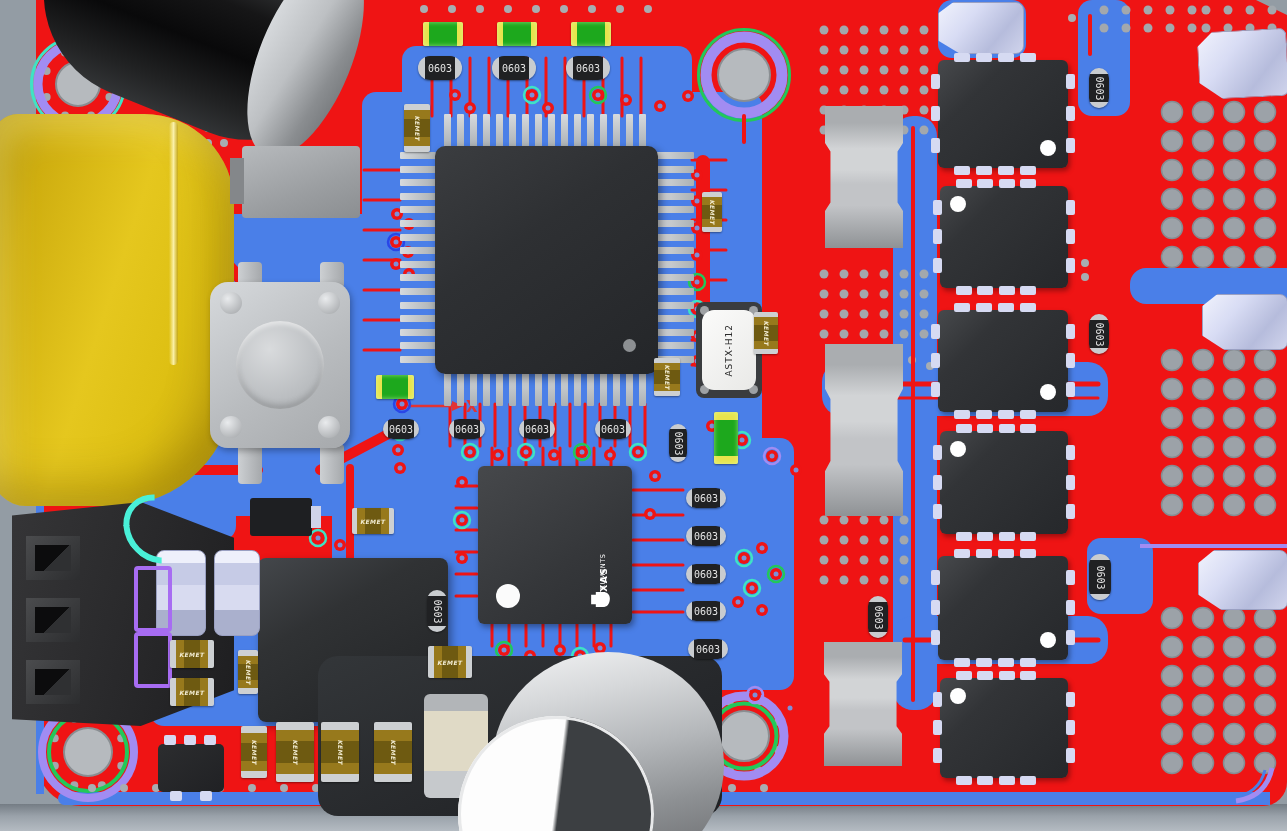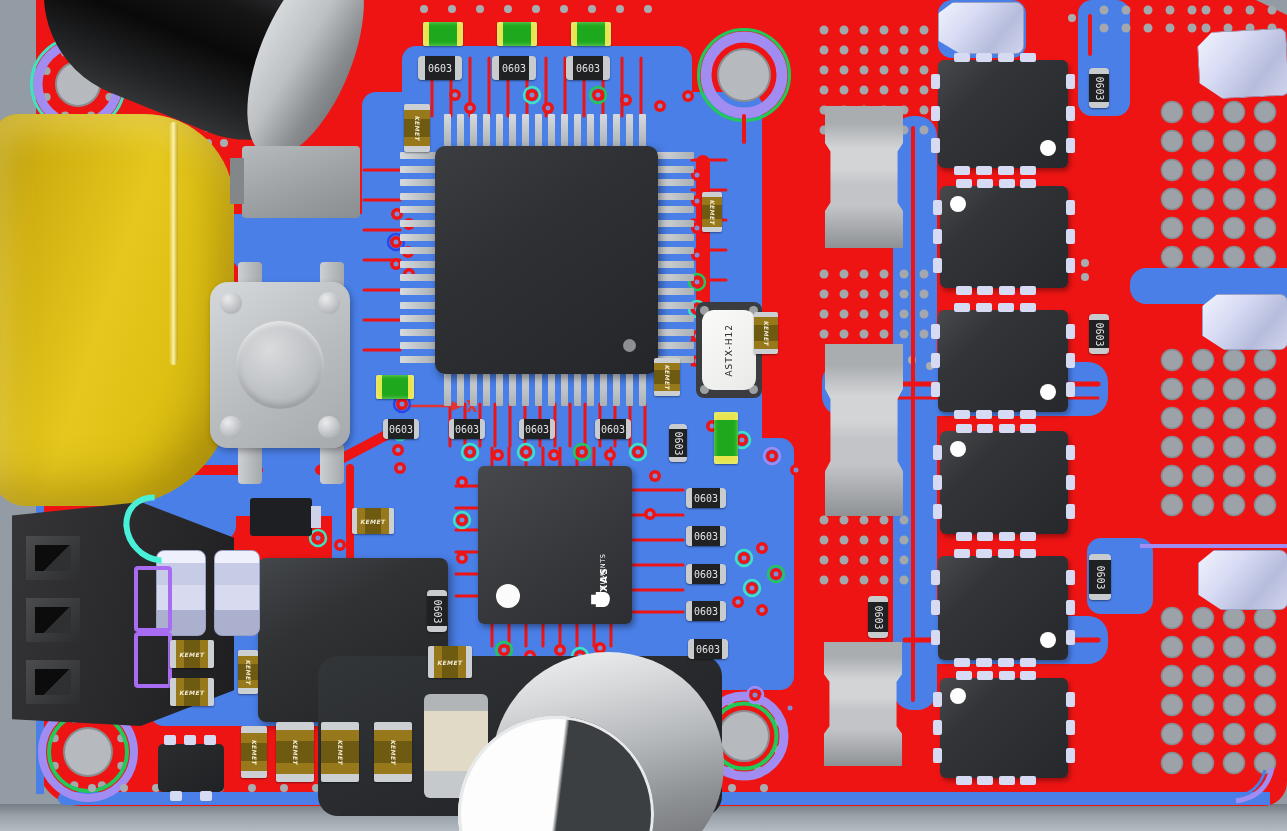--- a/index.html
+++ b/index.html
@@ -7,21 +7,21 @@
          font-family:"DejaVu Sans",sans-serif;}
   #stage .abs,#parts div{position:absolute;}
   .board{position:absolute;background:#ef1414;border-bottom-left-radius:46px;border-bottom-right-radius:24px;}
   .bgstrip{position:absolute;}
   .pool{position:absolute;background:#4a7fe8;border-radius:14px;}
   .pline{position:absolute;background:#a18cf2;}
   svg#overlay{position:absolute;left:0;top:0;}
   #parts{position:absolute;inset:0;}
   
   .resistor{background:linear-gradient(90deg,#c9cccf 0 15%,#202123 15% 85%,#c9cccf 85%);
-            border-radius:4px;display:flex;align-items:center;justify-content:center;
+            border-radius:12px;display:flex;align-items:center;justify-content:center;
             box-shadow:0 1px 2px rgba(0,0,0,.45);text-align:center;}
   .resistor.v{background:linear-gradient(180deg,#c9cccf 0 14%,#202123 14% 86%,#c9cccf 86%);}
   .clabel{font-size:10px;color:#e4e4e4;font-family:"DejaVu Sans Mono",monospace;white-space:nowrap;}
   .resistor.v .clabel{transform:rotate(90deg);}
   .kemet{background:linear-gradient(90deg,#cdd0d2 0 13%,#97791c 13% 32%,#6e5a11 32% 68%,#97791c 68% 87%,#cdd0d2 87%);
          border-radius:2px;display:flex;align-items:center;justify-content:center;box-shadow:0 1px 2px rgba(0,0,0,.4);}
   .kemet.v{background:linear-gradient(180deg,#cdd0d2 0 13%,#97791c 13% 32%,#6e5a11 32% 68%,#97791c 68% 87%,#cdd0d2 87%);}
   .kl{font-size:6px;color:#f2ecd2;font-weight:bold;font-style:italic;letter-spacing:.4px;white-space:nowrap;}
   .kemet.v .kl{transform:rotate(90deg);}
   .led{background:linear-gradient(90deg,#e8e44c 0 16%,#1da81d 16% 84%,#e8e44c 84%);

